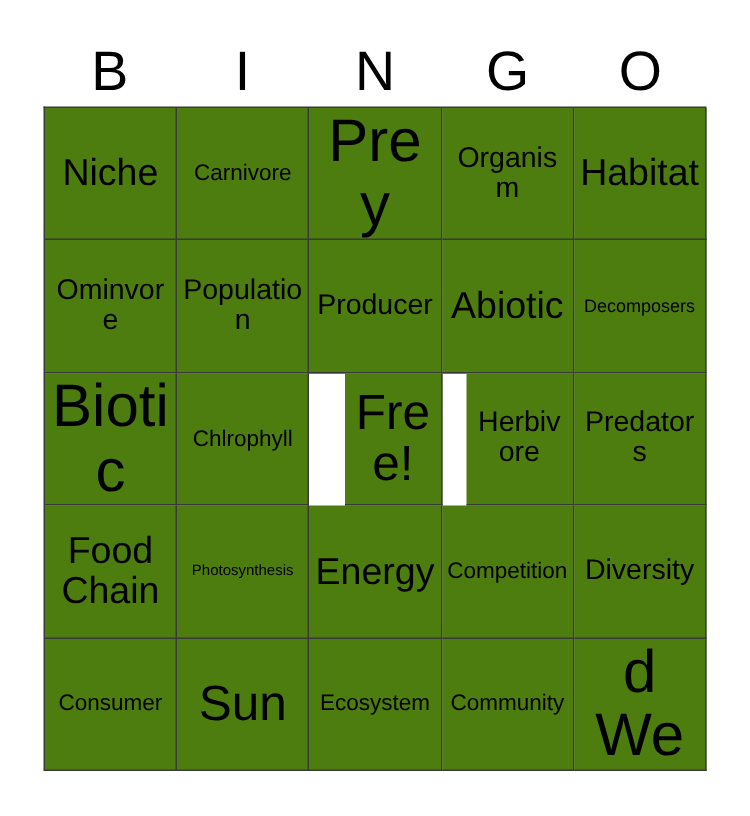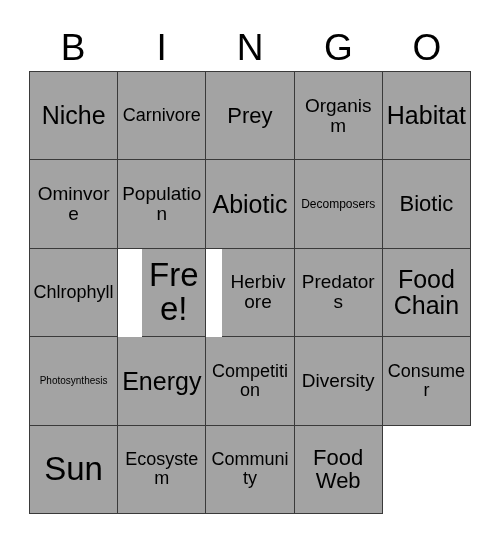--- a/index.html
+++ b/index.html
@@ -63,36 +63,36 @@
   .bingo-cell {
     box-sizing: border-box;
     border-right: 1px solid #3a3a3a;
     border-bottom: 1px solid #3a3a3a;
     display: flex;
     align-items: center;
     justify-content: center;
     text-align: center;
     padding: 2px 3px;
     overflow: hidden;
-    background: #a3a3a3;
+    background: #4d7c0f;
   }
   .cell-text {
     display: block;
     width: 100%;
     line-height: 1.06;
     color: #000000;
     word-wrap: break-word;
   }
 
   
   .fs-xxl  { font-size: 33px; }
-  .fs-xl   { font-size: 22px; }
+  .fs-xl   { font-size: 40px; }
   .fs-lg   { font-size: 25px; }
   .fs-md   { font-size: 19px; }
-  .fs-sm   { font-size: 18px; }
+  .fs-sm   { font-size: 15px; }
   .fs-xs   { font-size: 12px; }
   .fs-xxs  { font-size: 10px; }
 </style>
 </head>
 <body style="background: rgb(255, 255, 255); color: rgb(0, 0, 0);">
 
 <div id="bingo-card">
 
   <div id="bingo-header">
     <div class="header-letter">B</div>
@@ -116,20 +116,23 @@
         <span class="cell-text fs-md">Organism</span>
       </div>
       <div class="bingo-cell" style="border-right-color: rgb(58, 58, 58); border-bottom-color: rgb(58, 58, 58);">
         <span class="cell-text fs-lg">Habitat</span>
       </div>
       <div class="bingo-cell" style="border-right-color: rgb(58, 58, 58); border-bottom-color: rgb(58, 58, 58);">
         <span class="cell-text fs-md">Ominvore</span>
       </div>
       <div class="bingo-cell" style="border-right-color: rgb(58, 58, 58); border-bottom-color: rgb(58, 58, 58);">
         <span class="cell-text fs-md">Population</span>
+      </div>
+      <div class="bingo-cell" style="border-right-color: rgb(58, 58, 58); border-bottom-color: rgb(58, 58, 58);">
+        <span class="cell-text fs-md">Producer</span>
       </div>
       <div class="bingo-cell" style="border-right-color: rgb(58, 58, 58); border-bottom-color: rgb(58, 58, 58);">
         <span class="cell-text fs-lg">Abiotic</span>
       </div>
       <div class="bingo-cell" style="border-right-color: rgb(58, 58, 58); border-bottom-color: rgb(58, 58, 58);">
         <span class="cell-text fs-xs">Decomposers</span>
       </div>
       <div class="bingo-cell" style="border-right-color: rgb(58, 58, 58); border-bottom-color: rgb(58, 58, 58);">
         <span class="cell-text fs-xl">Biotic</span>
       </div>

